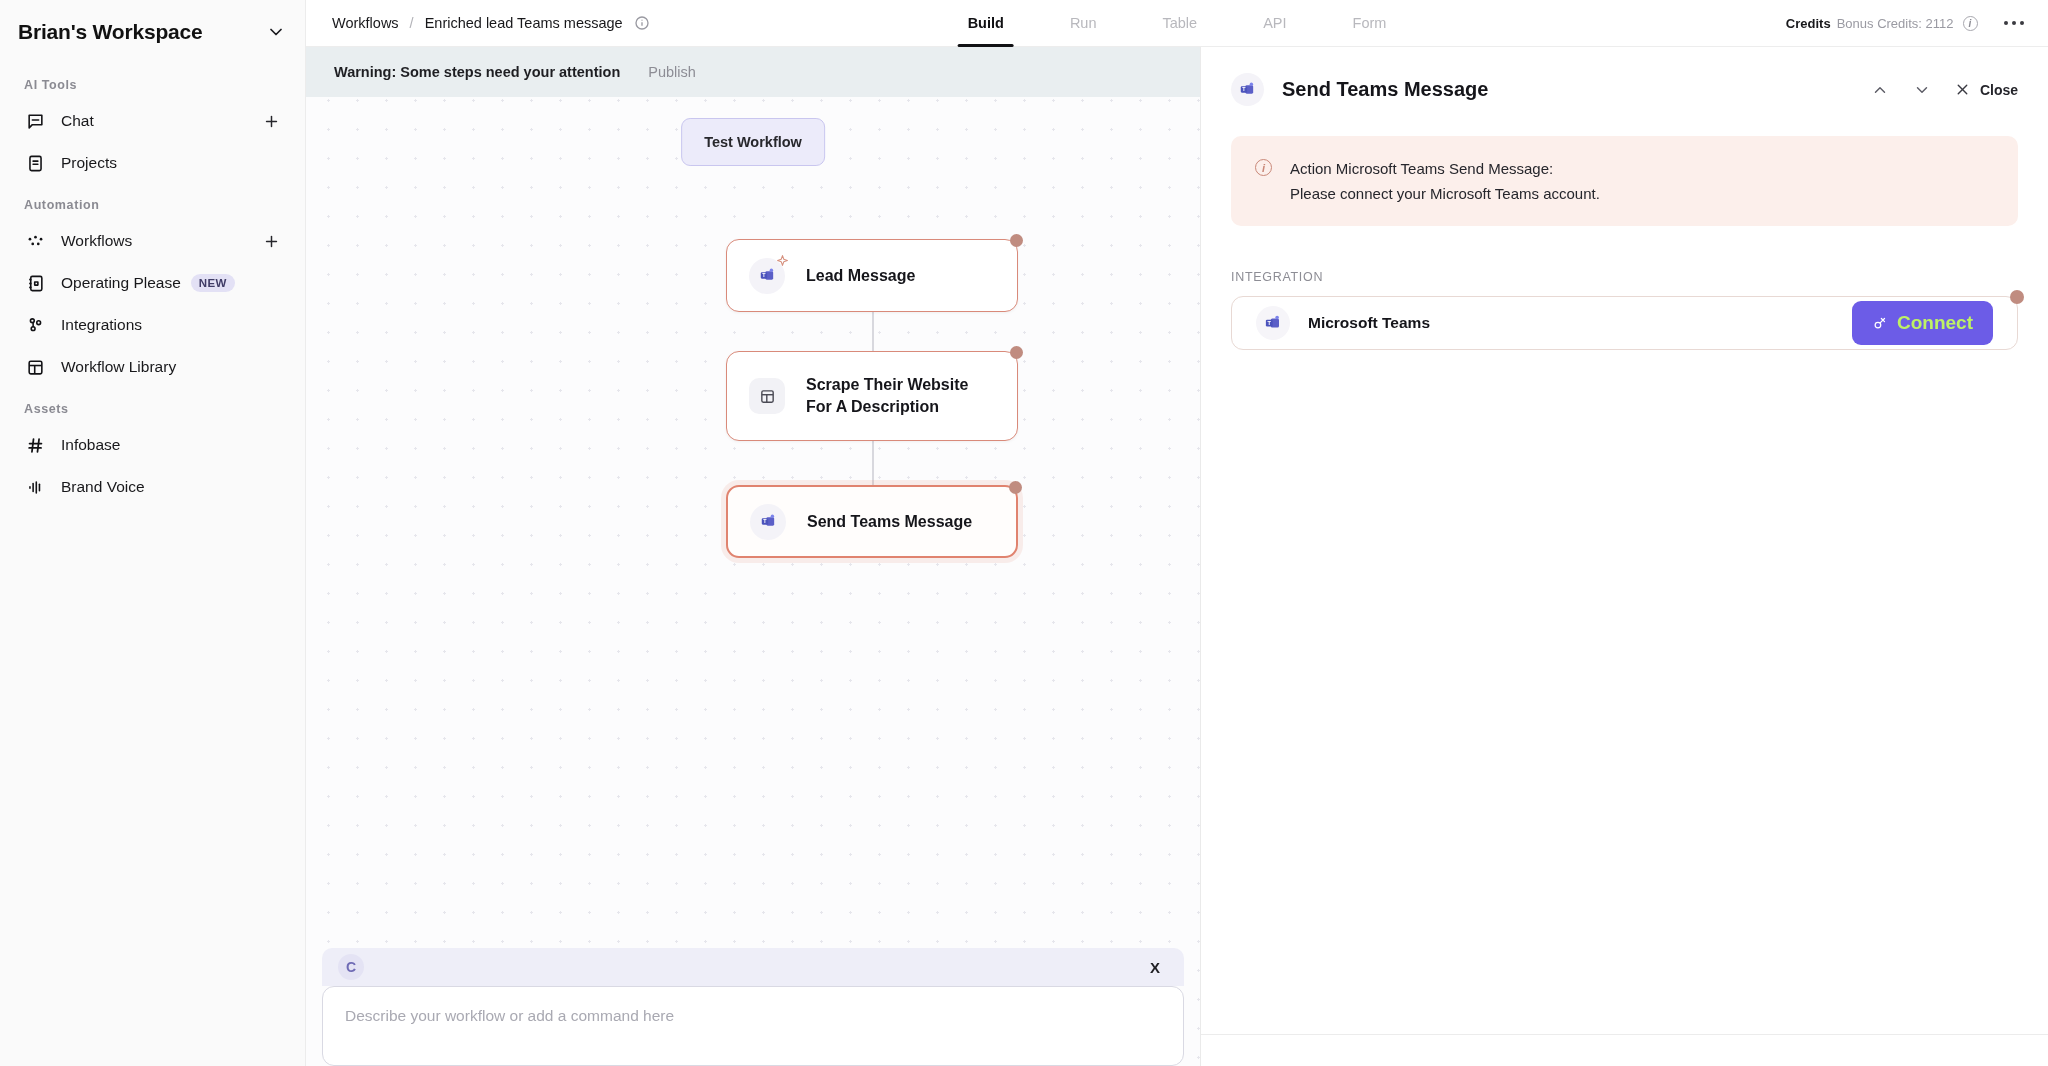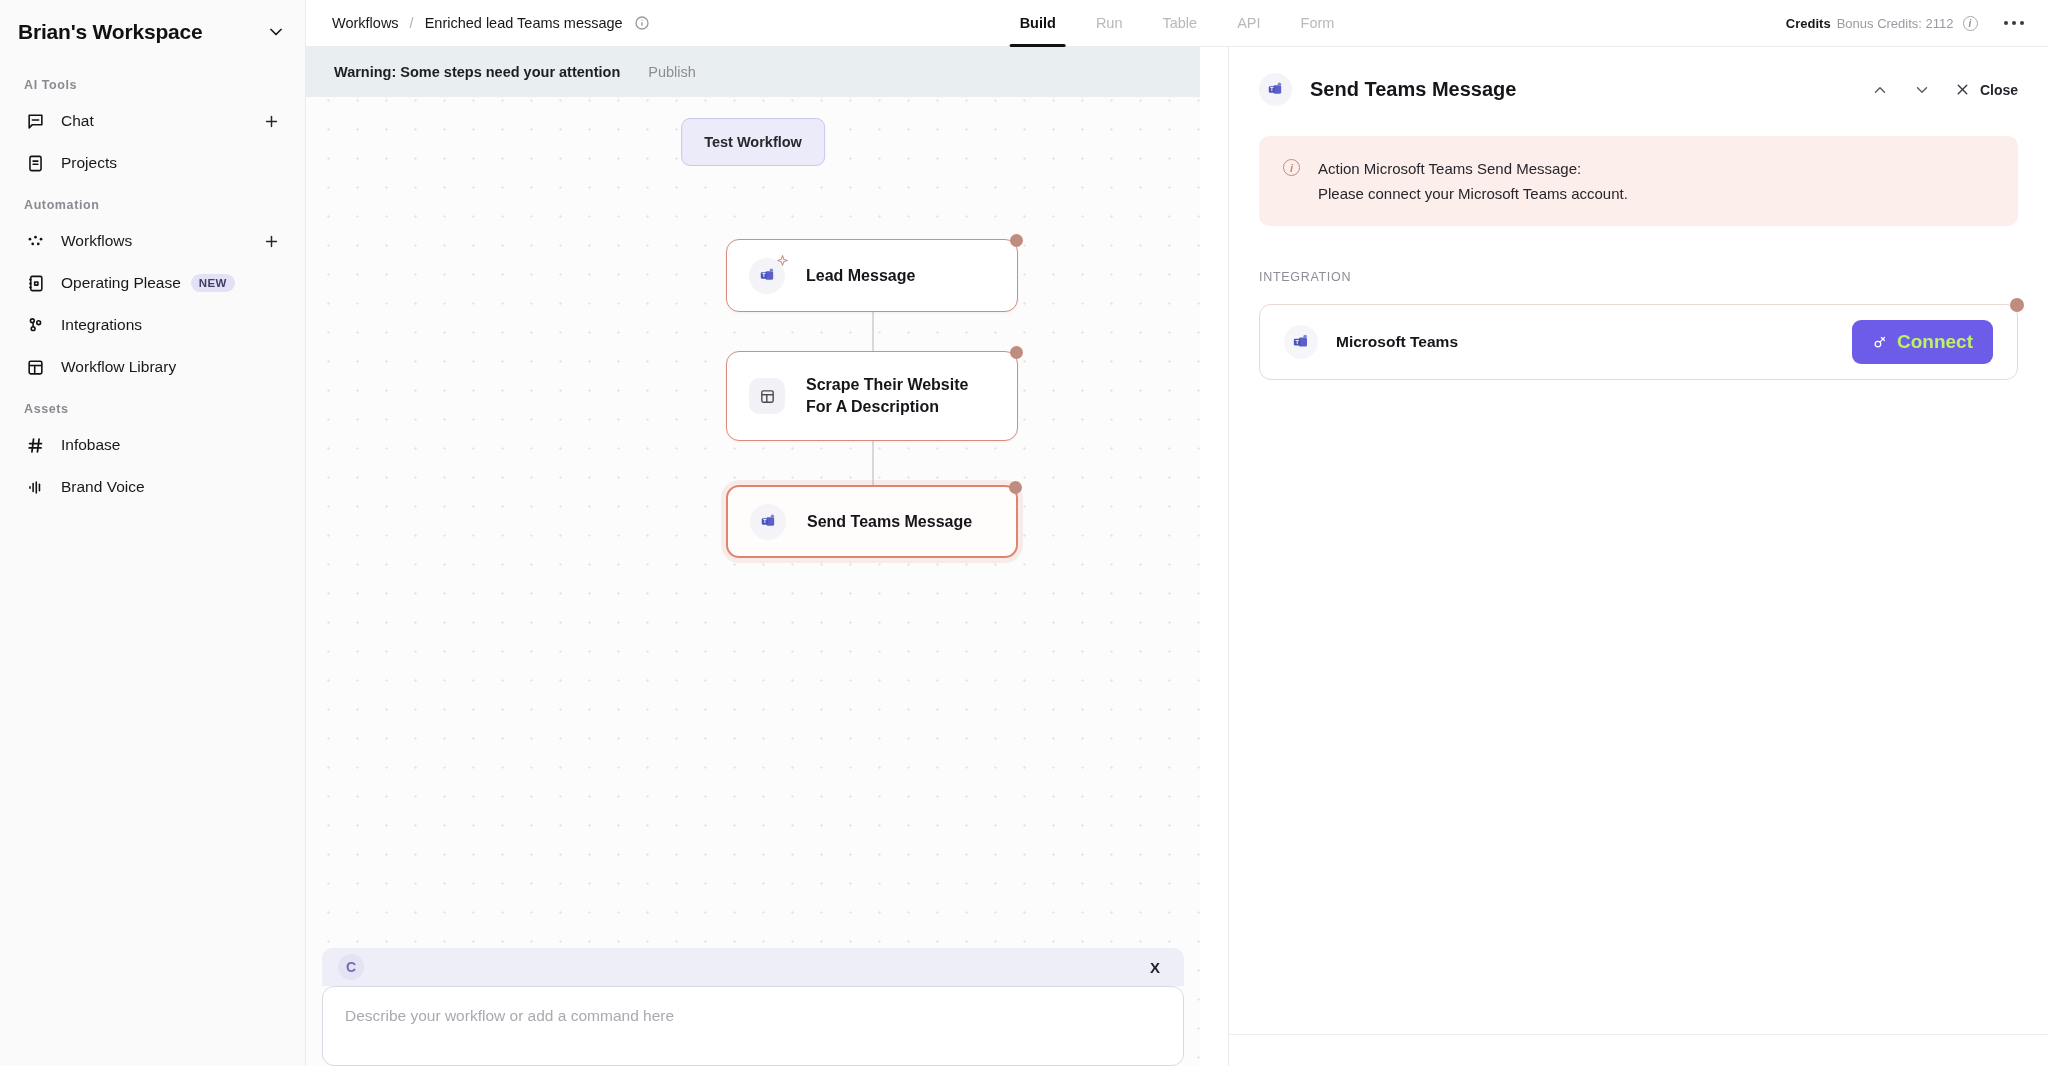--- a/index.html
+++ b/index.html
@@ -52,21 +52,21 @@
   .topbar {
     height: 47px; display: flex; align-items: center;
     border-bottom: 1px solid #ededed; background: #fff;
     padding: 0 18px 0 26px; position: relative; flex: 0 0 47px;
   }
   .crumb { font-size: 14.5px; color: #18181b; font-weight: 500; }
   .crumb-sep { font-size: 14.5px; color: #b3b3b8; margin: 0 11px; }
   .crumb-cur { font-size: 14.5px; color: #18181b; font-weight: 500; }
   .info-ico { margin-left: 11px; width: 16px; height: 16px; color: #9a9aa2; display:flex;}
 
-  .tabs { position: absolute; left: 50%; transform: translateX(-50%); display: flex; align-items: center; height: 47px; }
+  .tabs { position: absolute; left: 50%; transform: translateX(-50%); display: flex; align-items: center; height: 47px; gap: 26px; }
   .tab {
     font-size: 14.5px; color: #b8b8bd; font-weight: 500;
     padding: 0 10px; height: 47px; line-height: 47px; cursor: pointer; position: relative;
     margin: 0 10px;
   }
   .tab.active { color: #111114; font-weight: 600; }
   .tab.active::after {
     content: ""; position: absolute; left: 0; right: 0; bottom: 0;
     height: 2.5px; background: #111114; border-radius: 2px;
   }
@@ -76,21 +76,21 @@
   .credits-val { font-size: 13px; color: #9a9aa2; margin-left: 6px; }
   .circ-i {
     margin-left: 9px; width: 15px; height: 15px; border-radius: 50%;
     border: 1.3px solid #a8a8af; color: #8c8c94; font-size: 10px;
     display: flex; align-items: center; justify-content: center; font-style: italic; font-weight: 700;
   }
   .dots { margin-left: 20px; display: flex; gap: 3.5px; align-items: center; padding: 6px; cursor: pointer;}
   .dots span { width: 4.5px; height: 4.5px; border-radius: 50%; background: #3a3a40; display: block; }
 
   
-  .canvas-wrap { flex: 1 1 auto; display: flex; min-height: 0; gap: 28px; }
+  .canvas-wrap { flex: 1 1 auto; display: flex; min-height: 0; }
   .canvas {
     width: 894px; flex: 0 0 894px; position: relative;
     background-color: #fcfcfd;
     background-image: radial-gradient(circle, #e6e6ec 1.1px, transparent 1.2px);
     background-size: 29px 29px;
     background-position: 8px 10px;
     overflow: hidden;
   }
   .warnbar {
     height: 50px; background: #e9eef0; display: flex; align-items: center;
@@ -184,22 +184,22 @@
     color: #c98878; font-size: 11px; display: flex; align-items: center; justify-content: center;
     flex: 0 0 17px; margin-top: 3px; font-weight: 700; font-style: italic;
   }
   .alert-body { font-size: 15px; color: #26262c; line-height: 1.68; }
 
   .sec-head {
     margin: 44px 30px 12px 30px; font-size: 12.5px; color: #8d8d95;
     letter-spacing: 0.7px; font-weight: 500;
   }
   .intg-card {
-    margin: 8px 30px; border: 1px solid #e8d9d4; border-radius: 12px;
-    height: 76px; display: flex; align-items: center; padding: 8px 24px;
+    margin: 0 30px; border: 1px solid #e8d9d4; border-radius: 12px;
+    height: 54px; display: flex; align-items: center; padding: 8px 24px;
     position: relative; background: #fff;
   }
   .intg-ico {
     width: 34px; height: 34px; border-radius: 50%; background: #f6f5f9;
     display: flex; align-items: center; justify-content: center; flex: 0 0 34px;
   }
   .intg-name { margin-left: 18px; font-size: 15.5px; font-weight: 700; color: #15151a; }
   .connect-btn {
     margin-left: auto; background: #6c5ce7; color: #bef264;
     border: none; border-radius: 9px; padding: 11px 20px;

